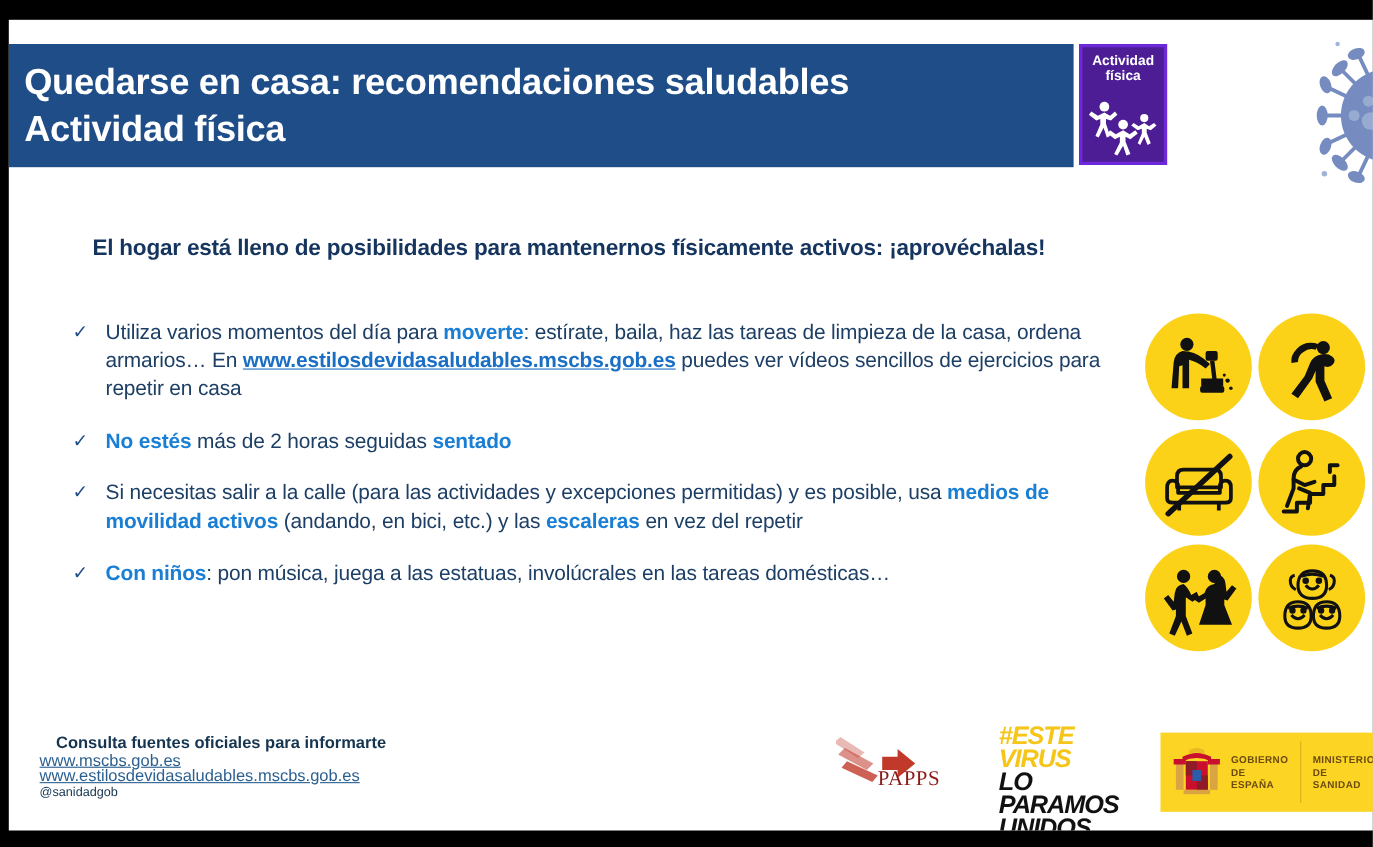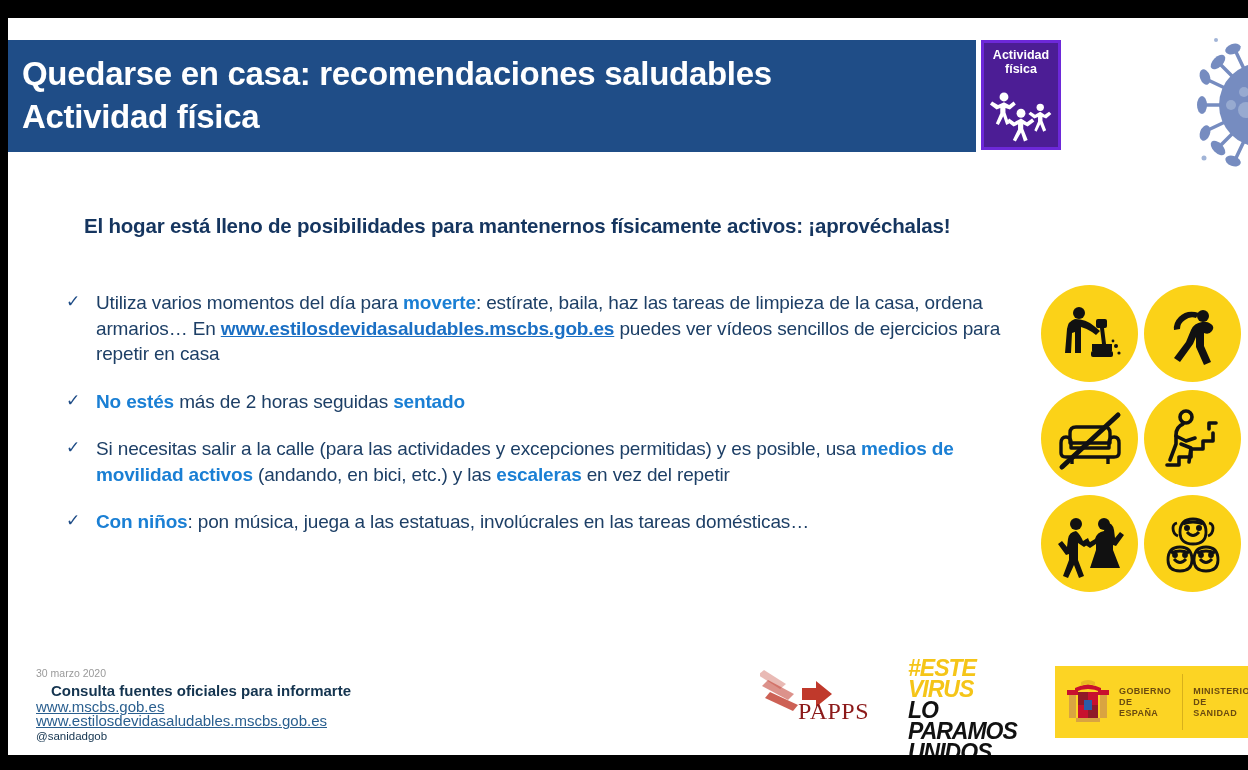--- a/index.html
+++ b/index.html
@@ -72,21 +72,21 @@
   .foot-date{color:#9a9a9a;font-size:10.5px;margin-bottom:3px;}
   .foot-head{color:#14344f;font-size:15px;font-weight:bold;margin-bottom:1px;text-align:center;}
   .foot-link{
     color:#2a5f8f;font-size:15px;text-decoration:underline;display:block;
     line-height:14px;
   }
   .foot-handle{color:#14344f;font-size:11.5px;line-height:15px;margin-top:1px;}
   .papps{position:absolute;left:752px;top:644px;width:120px;height:62px;}
   .papps-word{
     position:absolute;left:790px;top:680px;color:#8c1a1a;
-    font-family:"Liberation Serif", serif;font-size:24px;letter-spacing:.5px;
+    font-family:"Liberation Serif", serif;font-size:19px;letter-spacing:.5px;
   }
   .campaign{position:absolute;left:900px;top:640px;width:145px;}
   .c1{color:#f5c518;font-size:23px;font-weight:bold;line-height:21px;
       letter-spacing:-1px;font-style:italic;}
   .c2{color:#111111;font-size:23px;font-weight:bold;line-height:21px;
       letter-spacing:-1px;font-style:italic;}
   .gov{
     position:absolute;left:1047px;top:648px;width:196px;height:72px;
     background:#fcd424;display:flex;align-items:center;
   }
@@ -281,21 +281,20 @@
           <path d="M40 45 q9 -4 18 0"></path>
           <path d="M43 51 q6 7 12 0"></path>
           <circle cx="44" cy="47" r="1.5" fill="#111"></circle>
             <circle cx="54" cy="47" r="1.5" fill="#111"></circle>
         </g>
       </svg>
     </div>
   </div>
 
   <div class="foot-left">
-    <div class="foot-date">30 marzo 2020</div>
     <div class="foot-head">Consulta fuentes oficiales para informarte</div>
     <a class="foot-link">www.mscbs.gob.es</a>
     <a class="foot-link">www.estilosdevidasaludables.mscbs.gob.es</a>
     <div class="foot-handle">@sanidadgob</div>
   </div>
 
   <svg class="papps" viewBox="0 0 120 62">
     <g fill="#c0392b">
       <path d="M4 8 l22 14 l-6 5 l-22 -14 z" opacity=".35"></path>
       <path d="M8 18 l26 14 l-6 6 l-26 -14 z" opacity=".55"></path>

